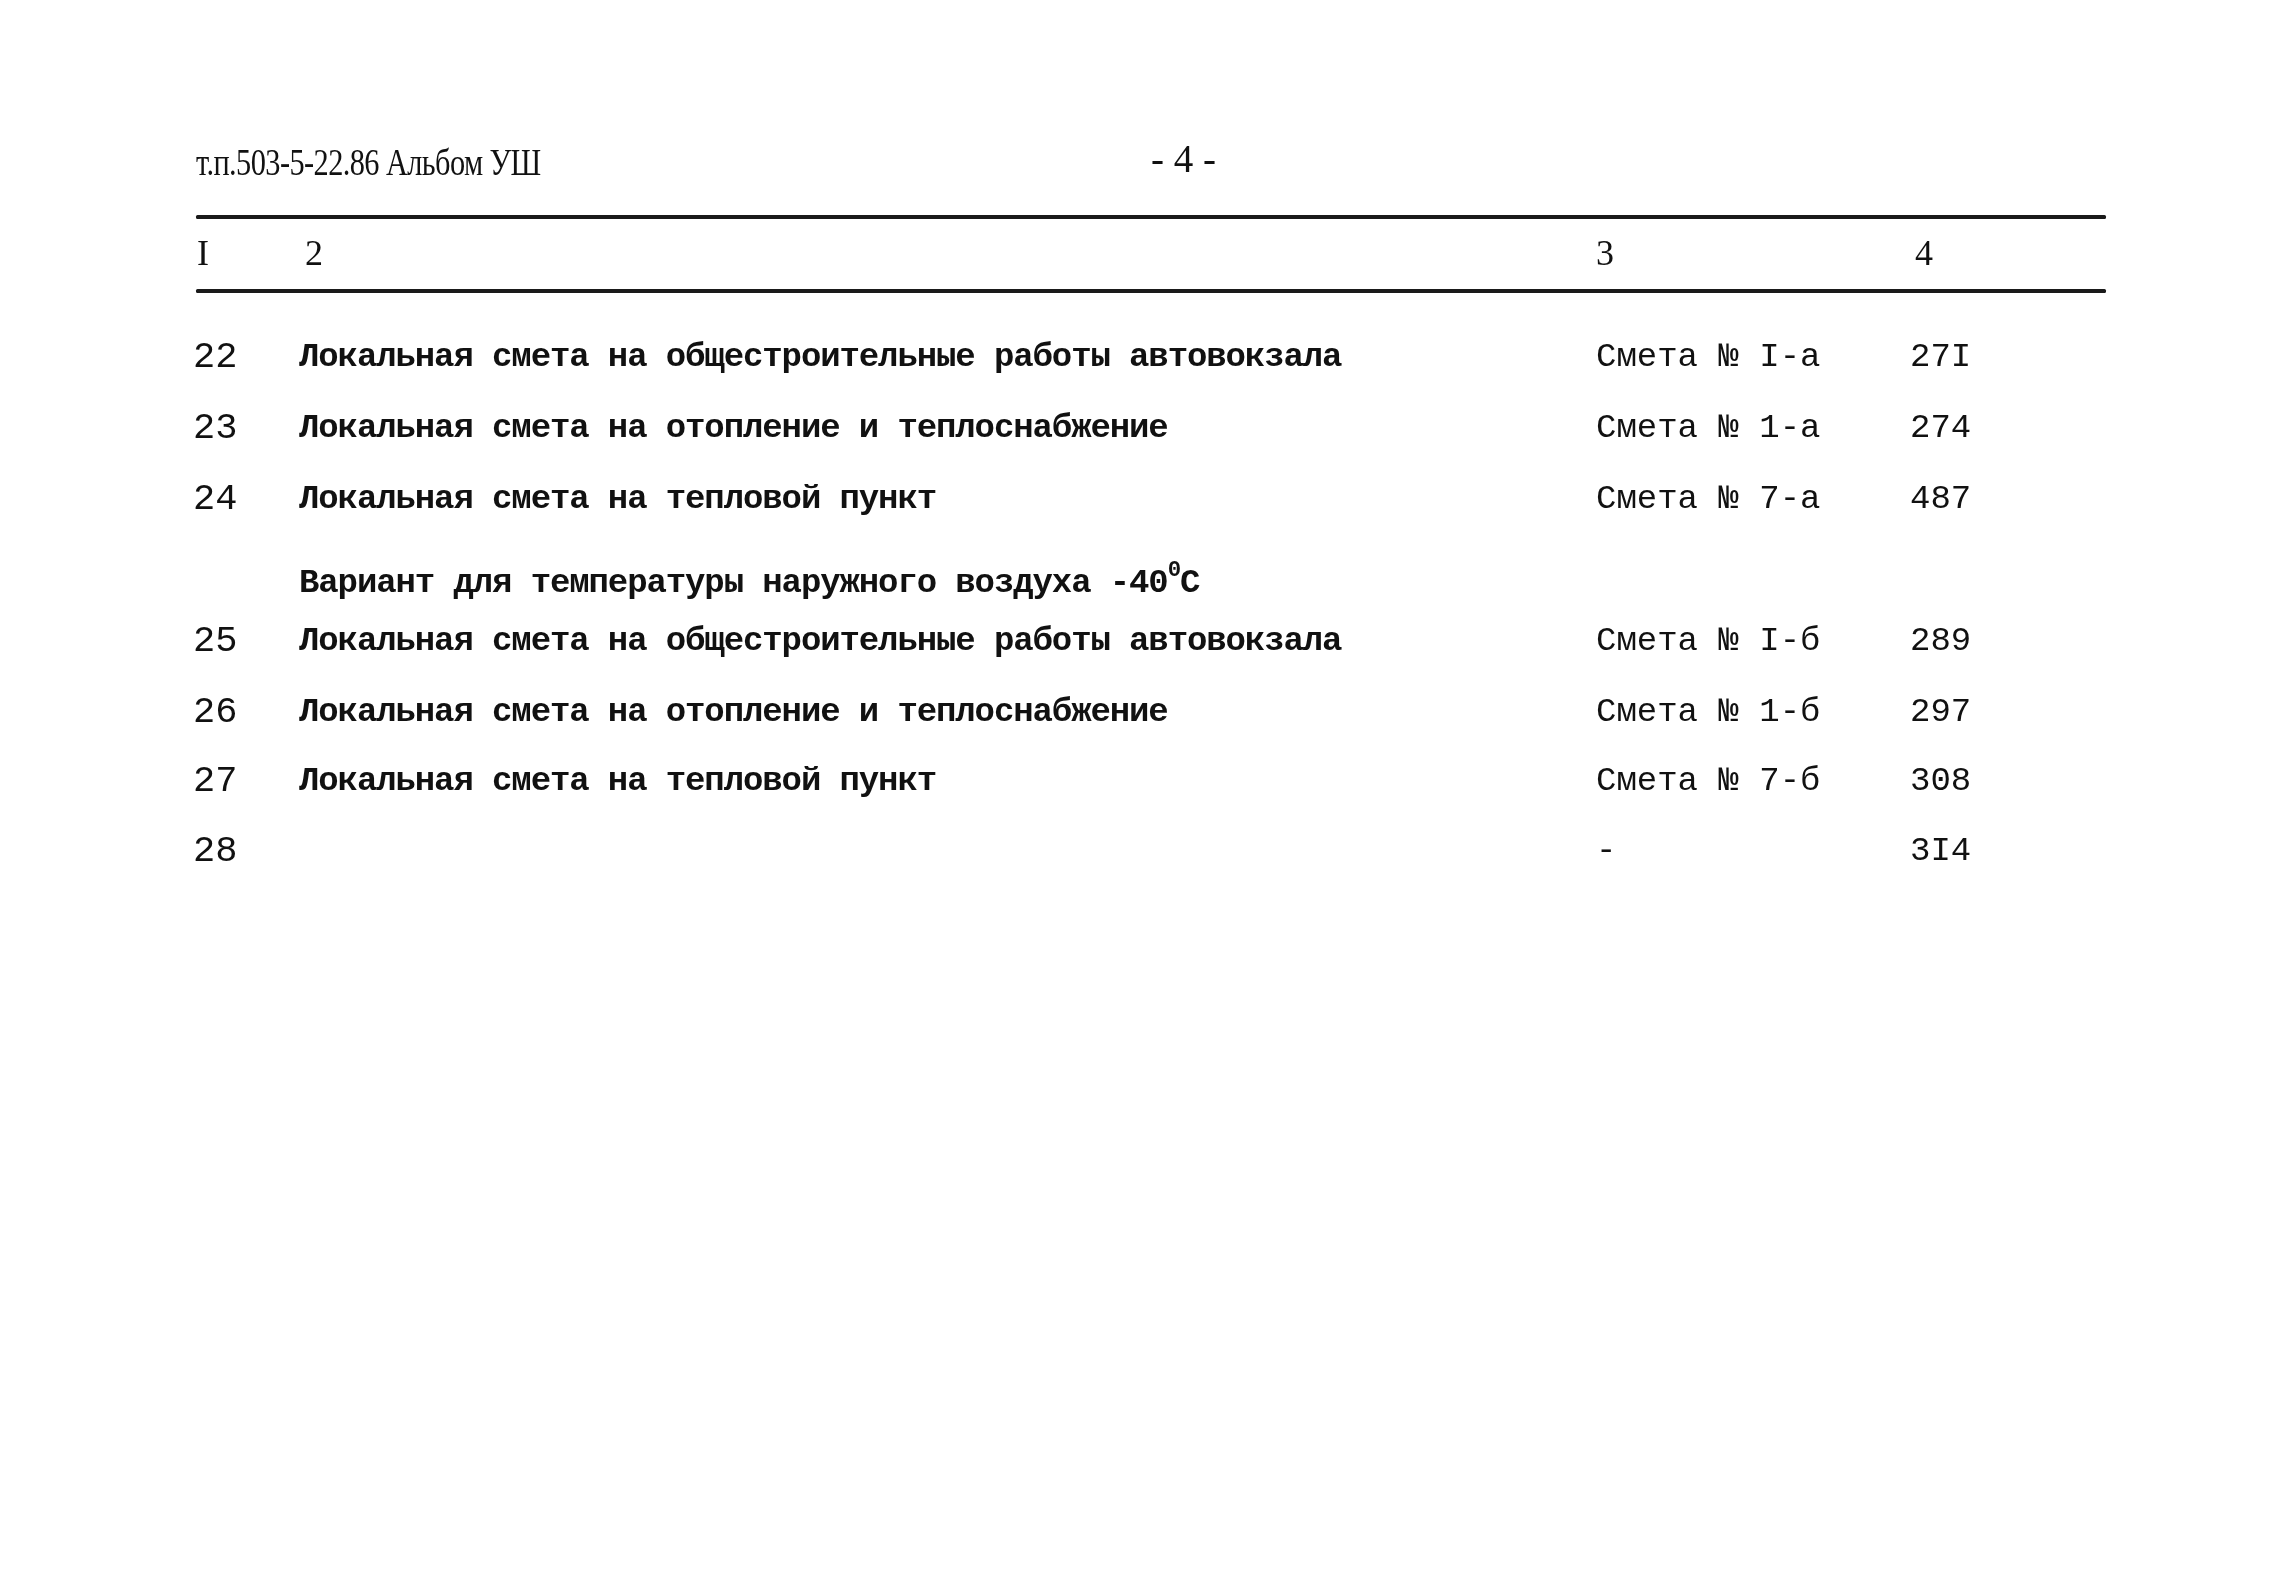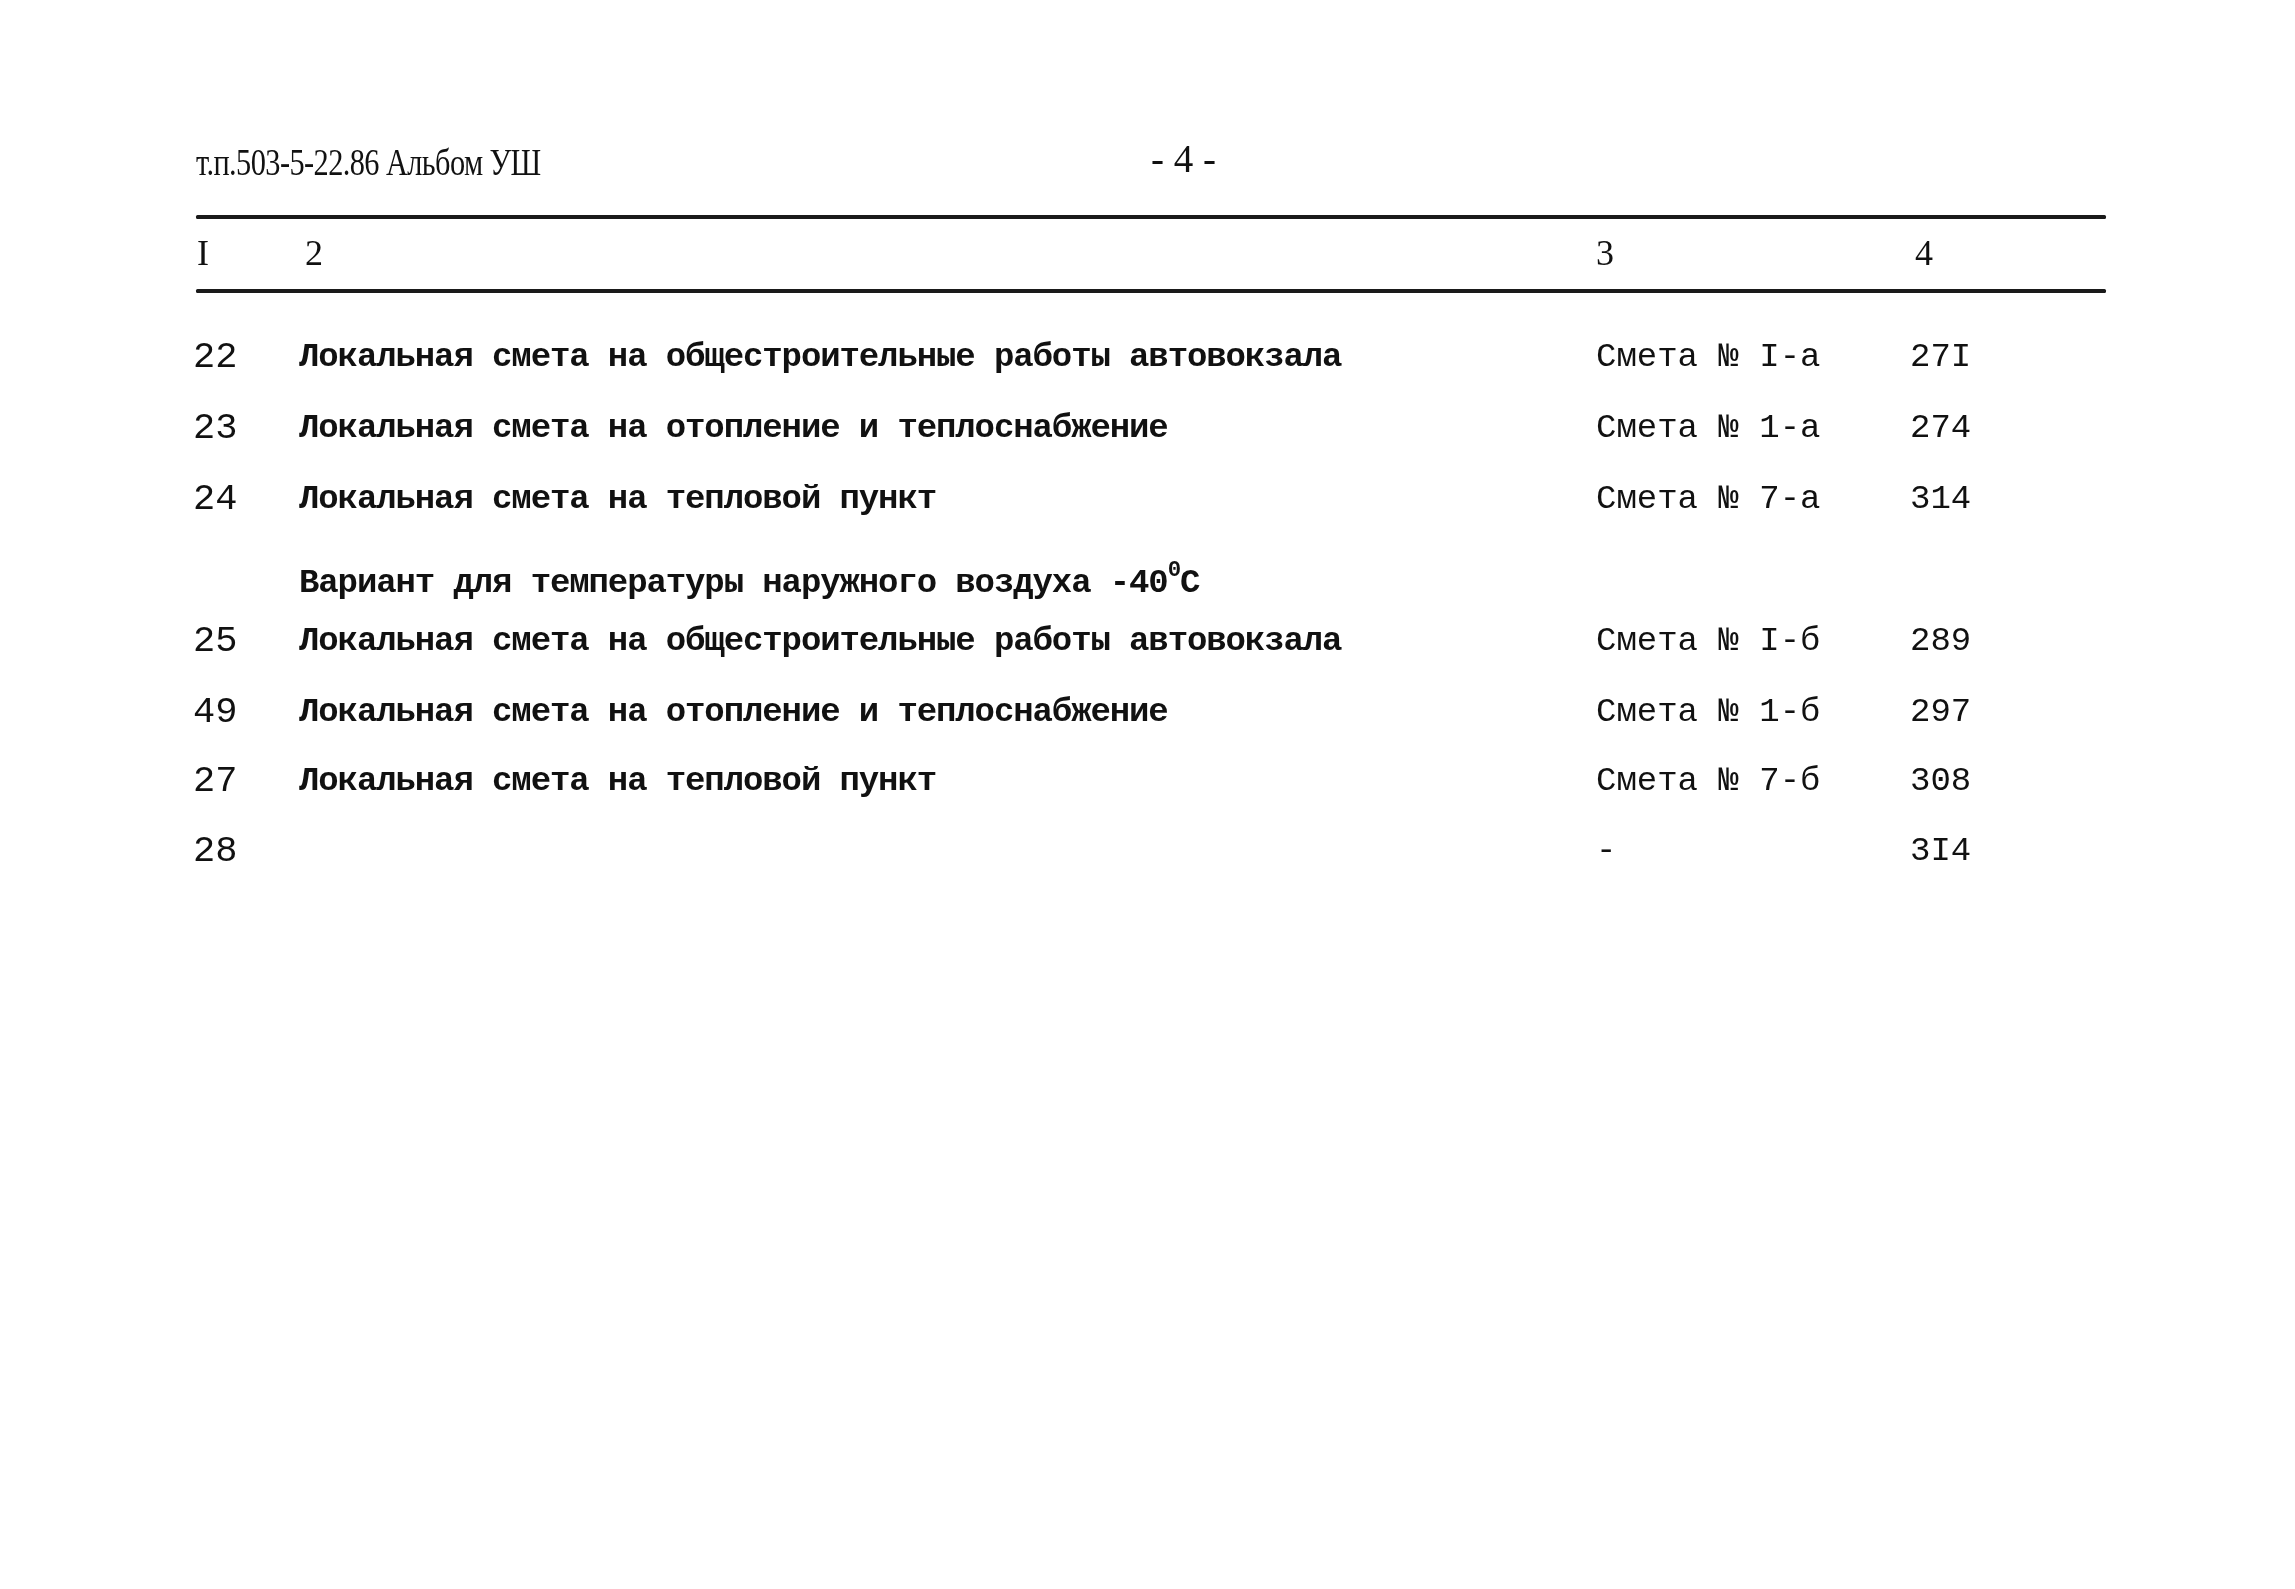--- a/index.html
+++ b/index.html
@@ -102,36 +102,36 @@
     <span class="cell c1">23</span>
     <span class="cell c2">Локальная смета на отопление и теплоснабжение</span>
     <span class="cell c3">Смета № 1-а</span>
     <span class="cell c4">274</span>
   </div>
 
   <div class="row" style="top:469px;">
     <span class="cell c1">24</span>
     <span class="cell c2">Локальная смета на тепловой пункт</span>
     <span class="cell c3">Смета № 7-а</span>
-    <span class="cell c4">314</span>
+    <span class="cell c4">487</span>
   </div>
 
   <div class="row" style="top:540px;">
     <span class="cell c2"><span>Вариант для температуры наружного воздуха -40</span><span class="sup">0</span><span>С</span></span>
   </div>
 
   <div class="row" style="top:611px;">
     <span class="cell c1">25</span>
     <span class="cell c2">Локальная смета на общестроительные работы автовокзала</span>
     <span class="cell c3">Смета № I-б</span>
     <span class="cell c4">289</span>
   </div>
 
   <div class="row" style="top:682px;">
-    <span class="cell c1">49</span>
+    <span class="cell c1">26</span>
     <span class="cell c2">Локальная смета на отопление и теплоснабжение</span>
     <span class="cell c3">Смета № 1-б</span>
     <span class="cell c4">297</span>
   </div>
 
   <div class="row" style="top:751px;">
     <span class="cell c1">27</span>
     <span class="cell c2">Локальная смета на тепловой пункт</span>
     <span class="cell c3">Смета № 7-б</span>
     <span class="cell c4">308</span>

